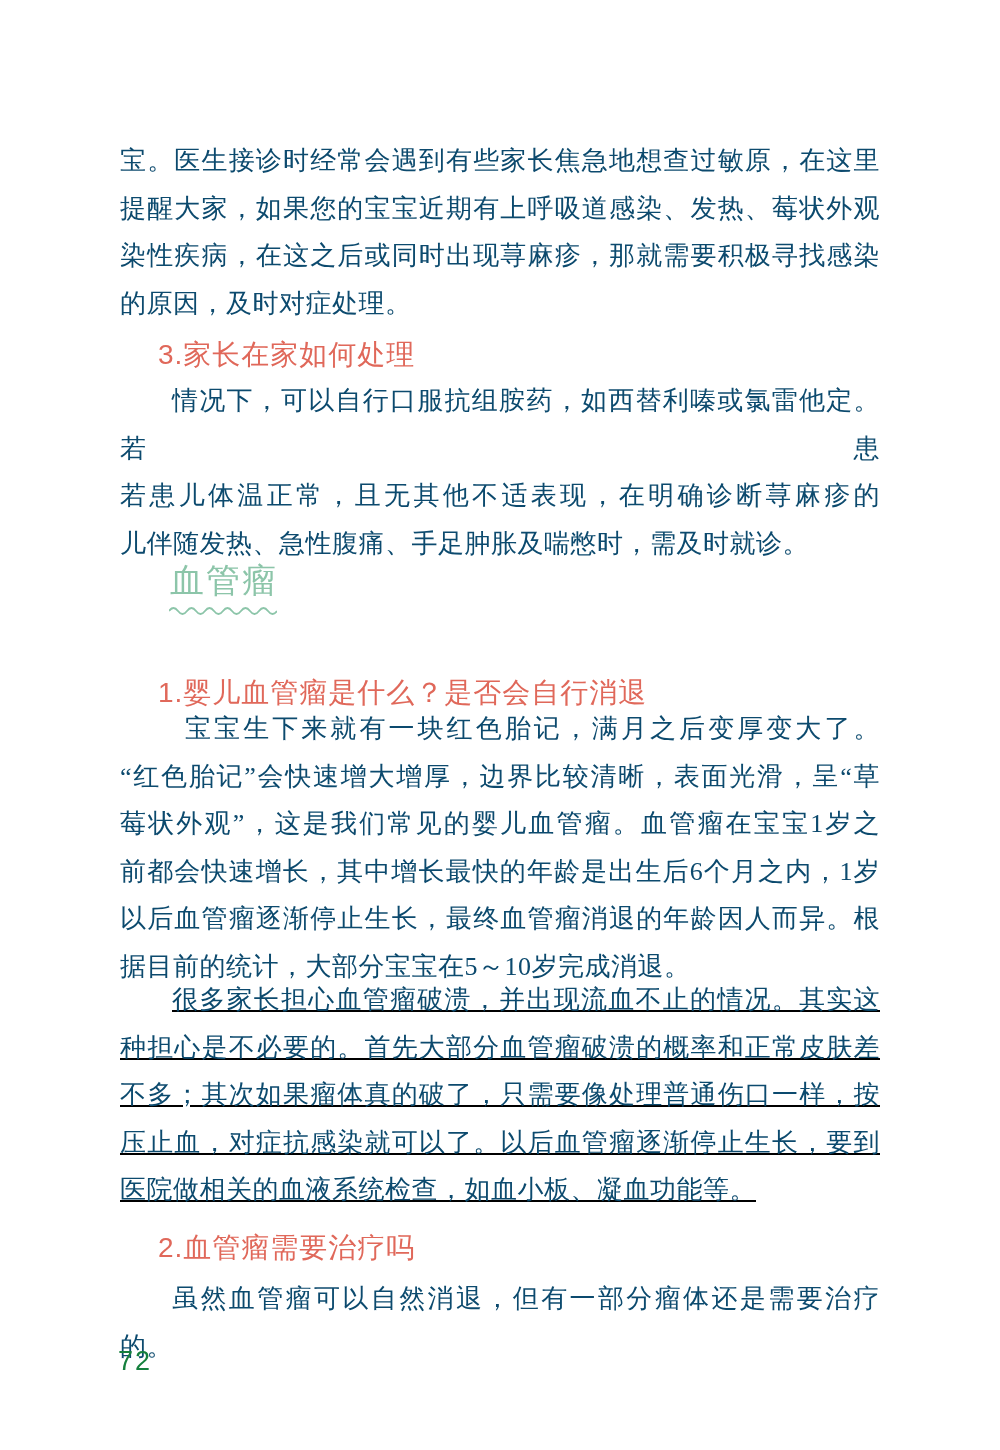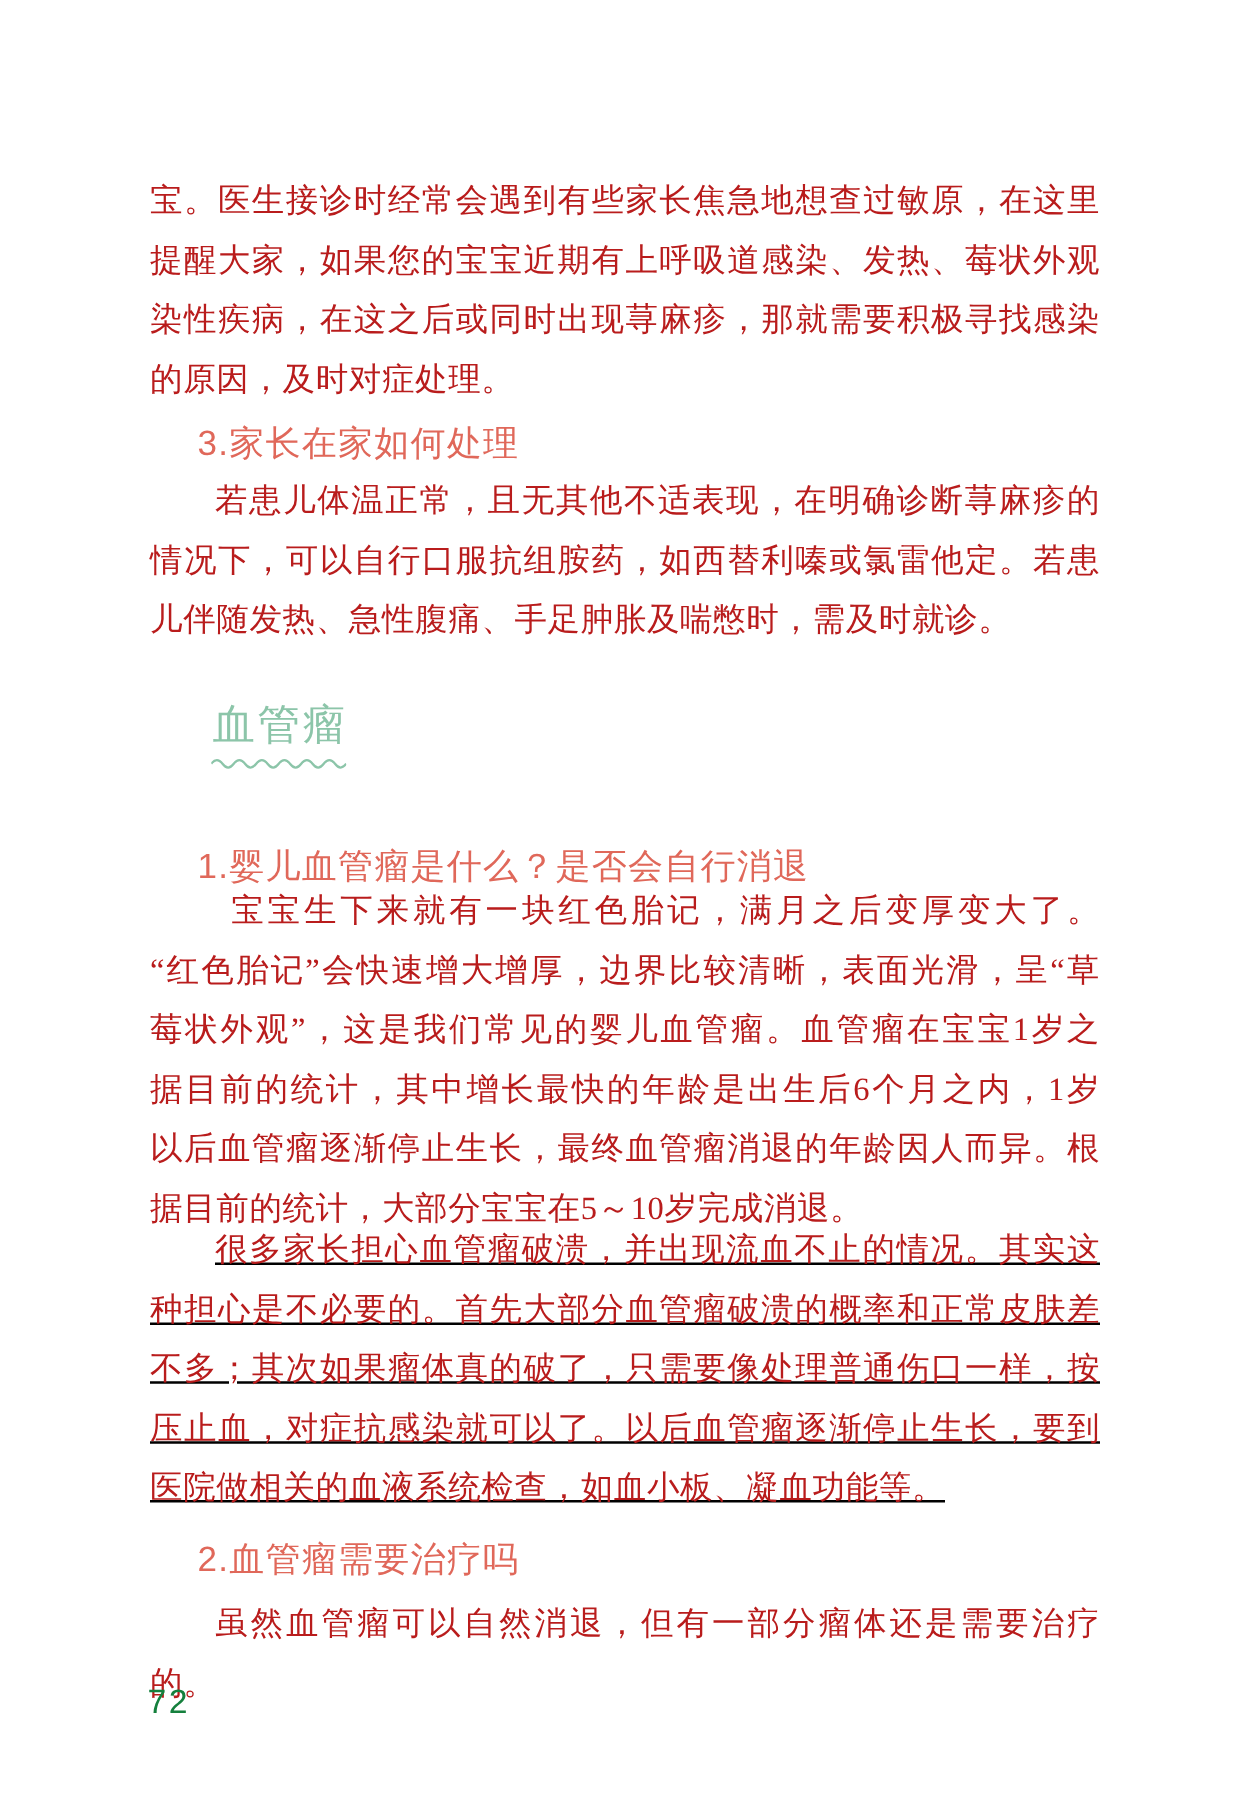--- a/index.html
+++ b/index.html
@@ -12,21 +12,21 @@
     font-family: "Liberation Serif", serif;
   }
   .block {
     position: absolute;
     left: 120px;
     width: 760px;
   }
   .line {
     font-size: 26px;
     line-height: 47.5px;
-    color: #b91c1c;
+    color: #0c4a6e;
     letter-spacing: 0.5px;
     text-align: justify;
     text-align-last: left;
     white-space: pre-wrap;
   }
   .line.fl {
     text-align-last: justify;
   }
   .indent-2 .line:first-child { text-indent: 2em; }
   .indent-25 .line:first-child { text-indent: 2.5em; }
@@ -74,38 +74,38 @@
   <div class="block" style="top:137px;">
       <div class="line fl">宝。医生接诊时经常会遇到有些家长焦急地想查过敏原，在这里</div>
       <div class="line fl">提醒大家，如果您的宝宝近期有上呼吸道感染、发热、莓状外观</div>
       <div class="line fl">染性疾病，在这之后或同时出现荨麻疹，那就需要积极寻找感染</div>
       <div class="line">的原因，及时对症处理。</div>
     </div>
 
   <div class="subheading" style="top:338px;">3.家长在家如何处理</div>
 
   <div class="block indent-2" style="top:377px;">
+      <div class="line fl">情况下，可以自行口服抗组胺药，如西替利嗪或氯雷他定。若患</div>
       <div class="line fl">若患儿体温正常，且无其他不适表现，在明确诊断荨麻疹的</div>
-      <div class="line fl">情况下，可以自行口服抗组胺药，如西替利嗪或氯雷他定。若患</div>
       <div class="line">儿伴随发热、急性腹痛、手足肿胀及喘憋时，需及时就诊。</div>
     </div>
 
   <div class="section-title">血管瘤</div>
 
   <svg class="wave" width="108" height="12" viewBox="0 0 108 12">
     <path d="M0 7 Q 4.5 1 9 7 T 18 7 T 27 7 T 36 7 T 45 7 T 54 7 T 63 7 T 72 7 T 81 7 T 90 7 T 99 7 T 108 7" fill="none" stroke="#8cc5a9" stroke-width="1.8"></path>
   </svg>
 
   <div class="subheading" style="top:676px;">1.婴儿血管瘤是什么？是否会自行消退</div>
 
   <div class="block indent-25" style="top:705px;">
       <div class="line fl">宝宝生下来就有一块红色胎记，满月之后变厚变大了。</div>
       <div class="line fl">“红色胎记”会快速增大增厚，边界比较清晰，表面光滑，呈“草</div>
       <div class="line fl">莓状外观”，这是我们常见的婴儿血管瘤。血管瘤在宝宝1岁之</div>
-      <div class="line fl">据目前的统计，其中增长最快的年龄是出生后6个月之内，1岁</div>
+      <div class="line fl">前都会快速增长，其中增长最快的年龄是出生后6个月之内，1岁</div>
       <div class="line fl">以后血管瘤逐渐停止生长，最终血管瘤消退的年龄因人而异。根</div>
       <div class="line">据目前的统计，大部分宝宝在5～10岁完成消退。</div>
     </div>
 
   <div class="block indent-2" style="top:976px;text-decoration:underline;">
       <div class="line fl">很多家长担心血管瘤破溃，并出现流血不止的情况。其实这</div>
       <div class="line fl">种担心是不必要的。首先大部分血管瘤破溃的概率和正常皮肤差</div>
       <div class="line fl">不多；其次如果瘤体真的破了，只需要像处理普通伤口一样，按</div>
       <div class="line fl">压止血，对症抗感染就可以了。以后血管瘤逐渐停止生长，要到</div>
       <div class="line">医院做相关的血液系统检查，如血小板、凝血功能等。</div>

